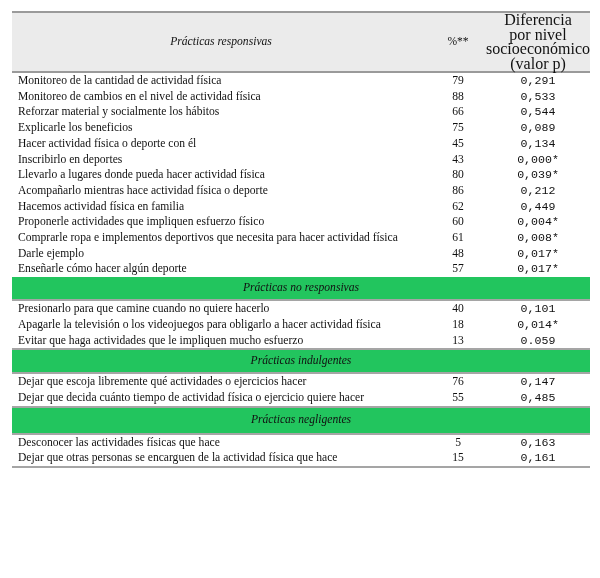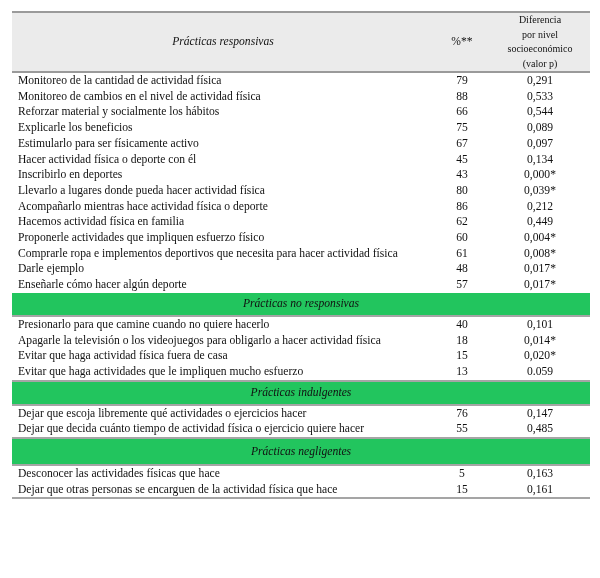--- a/index.html
+++ b/index.html
@@ -5,24 +5,24 @@
     html, body { margin:0; padding:0; background:#ffffff; }
     body { width:600px; height:578px; position:relative; overflow:hidden;
            font-family:"Liberation Serif","DejaVu Serif",serif; color:#111; }
     #tbl { position:absolute; left:12px; top:11px; width:578px;
            border-collapse:collapse; font-size:11.6px; line-height:15.7px; }
     #tbl td, #tbl th { padding:0; font-weight:normal; }
     .hdr th { background:#ebebeb; border-top:2px solid #9a9a9a; border-bottom:2px solid #9a9a9a;
               height:56px; vertical-align:middle; }
     .hdr .title { font-style:italic; text-align:center; padding-left:0; }
     .hdr .pct { text-align:center; width:56px; }
-    .hdr .diff { text-align:center; width:100px; line-height:14.5px; font-size:10px;font-family:Liberation Serif, serif; }
+    .hdr .diff { text-align:center; width:100px; line-height:14.5px; font-size:16px;font-family:Liberation Serif, serif; }
     .col-label { padding-left:6px !important; white-space:nowrap; }
     .col-pct { text-align:center; width:56px; }
-    .col-p { text-align:center; width:100px; }
+    .col-p { text-align:center; width:100px;font-family:Liberation Mono, monospace; }
     tr.last td { border-bottom:2px solid #a5a5a5; }
     tr.sec td { background:#22c55e; font-style:italic; text-align:center; height:22px; vertical-align:middle;
                 border-bottom:2px solid #a5a5a5; }
     tr.sec.tall td { height:25px;margin-top:46px; }
     tr.data td { height:15.6px; }
   </style>
 </head>
 <body>
 
 <table id="tbl">
@@ -51,25 +51,20 @@
       </tr>
       <tr class="data">
         <td class="col-label">Reforzar material y socialmente los hábitos</td>
         <td class="col-pct">66</td>
         <td class="col-p">0,544</td>
       </tr>
       <tr class="data">
         <td class="col-label">Explicarle los beneficios</td>
         <td class="col-pct">75</td>
         <td class="col-p">0,089</td>
-      </tr>
-      <tr class="data">
-        <td class="col-label">Estimularlo para ser físicamente activo</td>
-        <td class="col-pct">67</td>
-        <td class="col-p">0,097</td>
       </tr>
       <tr class="data">
         <td class="col-label">Hacer actividad física o deporte con él</td>
         <td class="col-pct">45</td>
         <td class="col-p">0,134</td>
       </tr>
       <tr class="data">
         <td class="col-label">Inscribirlo en deportes</td>
         <td class="col-pct">43</td>
         <td class="col-p">0,000*</td>
@@ -115,25 +110,20 @@
       <tr class="data">
         <td class="col-label">Presionarlo para que camine cuando no quiere hacerlo</td>
         <td class="col-pct">40</td>
         <td class="col-p">0,101</td>
       </tr>
       <tr class="data">
         <td class="col-label">Apagarle la televisión o los videojuegos para obligarlo a hacer actividad física</td>
         <td class="col-pct">18</td>
         <td class="col-p">0,014*</td>
       </tr>
-      <tr class="data">
-        <td class="col-label">Evitar que haga actividad física fuera de casa</td>
-        <td class="col-pct">15</td>
-        <td class="col-p">0,020*</td>
-      </tr>
       <tr class="data last">
         <td class="col-label">Evitar que haga actividades que le impliquen mucho esfuerzo</td>
         <td class="col-pct">13</td>
         <td class="col-p">0.059</td>
       </tr>
       <tr class="sec">
         <td colspan="3">Prácticas indulgentes</td>
       </tr>
       <tr class="data">
         <td class="col-label">Dejar que escoja libremente qué actividades o ejercicios hacer</td>

